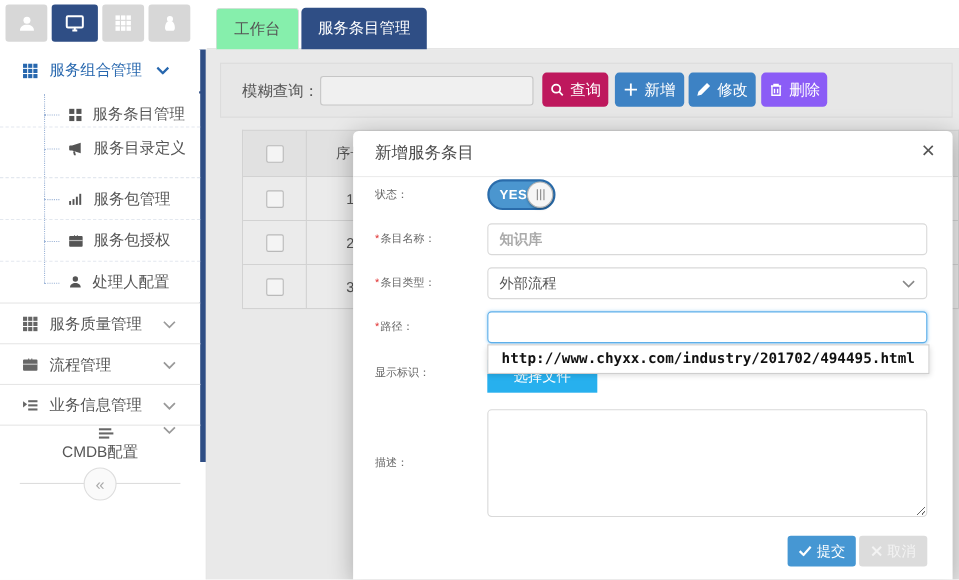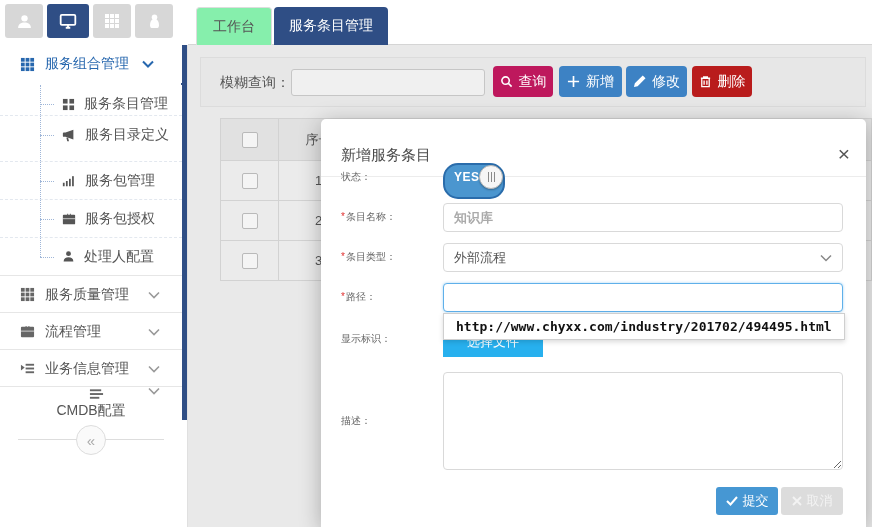--- a/index.html
+++ b/index.html
@@ -46,34 +46,34 @@
   .content { left:188px; top:45px; width:684px; height:482px; background:#e9e9e9; }
   .search-panel { position:absolute; left:12px; top:12px; width:666px; height:50px; background:#e7e7e7; border:1px solid #dcdcdc; }
   .search-label { position:absolute; left:19px; top:16px; font-size:14px; color:#555; }
   .search-input { position:absolute; left:90px; top:11px; width:194px; height:27px; background:#f0f0f0;
                   border:1px solid #c6c6c6; border-radius:3px; padding:0 8px; font-size:13px; color:#444; }
   .pbtn { position:absolute; top:8px; height:31px; border:none; border-radius:4px; color:#fff; font-size:14px;
           display:flex; align-items:center; justify-content:center; gap:6px; cursor:pointer; }
   .pbtn-query  { left:292px; width:60px; background:#be185d; }
   .pbtn-add    { left:358px; width:63px; background:#3d82c4; }
   .pbtn-edit   { left:425px; width:61px; background:#3d82c4; }
-  .pbtn-delete { left:491px; width:60px; background:#b91c1c; }
+  .pbtn-delete { left:491px; width:60px; background:#8b5cf6; }
 
   .table { position:absolute; left:32px; top:73px; width:652px; border:1px solid #d2d2d2; border-bottom:none; }
   .trow { display:flex; height:40px; border-bottom:1px solid #d2d2d2; background:#ebebeb; }
   .trow.thead { height:42px; background:#e1e1e1; }
   .tcell-cb { width:58px; display:flex; align-items:center; justify-content:center; border-right:1px solid #d2d2d2; }
   .tcell-num { width:80px; display:flex; align-items:center; justify-content:center; font-size:13px; color:#555; border-right:1px solid #d2d2d2; }
   .tcell-rest { flex:1; }
   .cb { width:16px; height:16px; background:#f4f4f4; border:1px solid #b9b9b9; border-radius:2px; cursor:pointer; }
 
   
   .modal { left:321px; top:119px; width:545px; height:408px; background:#fff; border-radius:5px 5px 0 0;
            box-shadow:0 4px 22px rgba(0,0,0,.28); }
-  .modal-head { position:absolute; left:0; top:16px; width:100%; height:42px; border-bottom:1px solid #ececec;
+  .modal-head { position:absolute; left:0; top:0; width:100%; height:42px; border-bottom:1px solid #ececec;
                 display:flex; align-items:center; }
   .modal-title { margin-left:20px; font-size:15px; color:#4a4a4a; }
   .modal-close { position:absolute; right:16px; top:8px; font-size:21px; color:#555; cursor:pointer; line-height:1; }
   .flabel { position:absolute; left:20px; font-size:10px; color:#666; }
   .req { color:#e03131; margin-right:1px; }
   .field-input { position:absolute; left:122px; width:400px; height:29px; border:1px solid #d9d9d9; border-radius:4px;
                  padding:0 10px; font-size:13px; color:#555; background:#fff;font-weight:bold; }
   .field-input::placeholder { color:#aaa; }
   .selectbox { position:absolute; left:122px; width:400px; height:29px; border:1px solid #d9d9d9; border-radius:4px;
                background:#fff; display:flex; align-items:center; padding:0 10px; font-size:13px; color:#555; cursor:pointer; }
@@ -86,21 +86,21 @@
   .file-btn { position:absolute; left:122px; top:208px; width:100px; height:30px; background:#27b0ee; border:none;
               color:#fff; font-size:13px; cursor:pointer; z-index:1; }
   .desc-area { position:absolute; left:122px; top:253px; width:400px; height:98px; border:1px solid #d9d9d9; border-radius:4px;
                padding:6px 10px; font-size:13px; color:#555; resize:both; }
   .modal-foot-btn { position:absolute; top:368px; width:62px; height:28px; border:none; border-radius:3px; font-size:13px;
                     display:flex; align-items:center; justify-content:center; gap:5px; cursor:pointer; }
   .btn-submit { left:395px; background:#4697d3; color:#fff; }
   .btn-cancel { left:460px; background:#dcdcdc; color:#f3f3f3; }
 
   
-  .toggle { position:absolute; left:122px; top:44px; width:62px; height:36px; background:#4b96cf; border:2px solid #2a6cab;
+  .toggle { position:absolute; left:122px; top:44px; width:62px; height:28px; background:#4b96cf; border:2px solid #2a6cab;
             border-radius:15px; cursor:pointer; }
   .toggle-text { position:absolute; left:9px; top:5px; color:#fff; font-weight:bold; font-size:12px; letter-spacing:.5px; }
   .toggle-handle { position:absolute; right:0px; top:0px; width:24px; height:24px; background:#f6f6f6; border:1px solid #b5b5b5;
                    border-radius:50%; box-shadow:0 1px 2px rgba(0,0,0,.3); display:flex; align-items:center; justify-content:center; gap:2px; }
   .grip { width:1px; height:10px; background:#8a8a8a; }
 
   svg { display:block; }
 </style>
 </head>
 <body>

